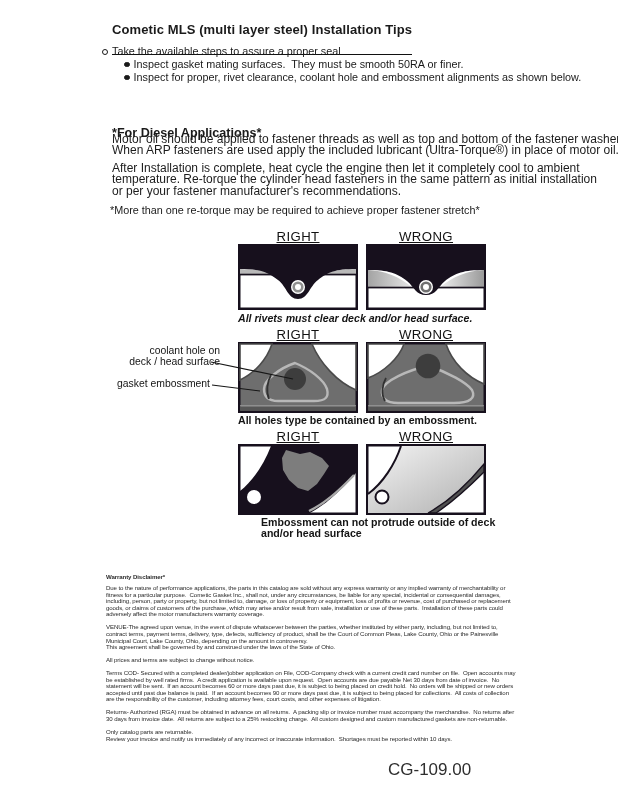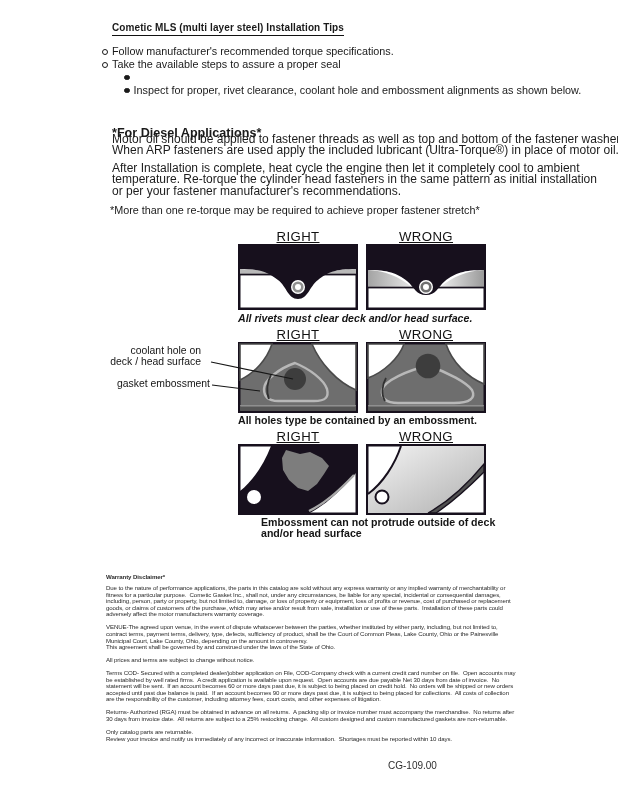--- a/index.html
+++ b/index.html
@@ -4,22 +4,22 @@
 <style>
   html,body{margin:0;padding:0;}
   body{
     width:618px;height:800px;background:#ffffff;position:relative;
     font-family:"Liberation Sans","DejaVu Sans",sans-serif;color:#1a1a1a;
     overflow:hidden;
   }
   .abs{position:absolute;}
   
   .title{
-    left:112px;top:22px;font-size:10px;font-weight:bold;letter-spacing:.1px;
-    border-bottom:1.6px solid #111;padding-bottom:2px;white-space:pre;
+    left:112px;top:22px;font-size:13px;font-weight:bold;letter-spacing:.1px;
+    border-bottom:1.6px solid #111;padding-bottom:17px;white-space:pre;
   }
   
   .bullets{left:102px;top:45px;}
   .brow{display:flex;align-items:flex-start;height:13px;white-space:pre;font-size:10.8px;}
   .brow .mk{width:4px;height:4px;border:1.1px solid #1a1a1a;border-radius:50%;margin:3.5px 4px 0 0;flex:0 0 auto;}
   .brow.sub{margin-left:22px;}
   .brow.sub .mk{background:#1a1a1a;border-color:#1a1a1a;width:3.6px;height:3.6px;margin-top:3.8px;}
   
   .h2{left:112px;top:126px;font-size:12.6px;font-weight:bold;white-space:pre;}
   .para{font-size:12px;line-height:11.4px;white-space:pre;color:#1c1c1c;}
@@ -28,31 +28,30 @@
   .note{left:110px;top:204px;font-size:10.8px;white-space:pre;}
   
   .dg-h{width:120px;text-align:center;font-size:13.2px;letter-spacing:.4px;color:#121212;white-space:pre;text-decoration:underline;}
   .cap{font-size:10.6px;font-weight:bold;white-space:pre;line-height:11px;color:#151515;}
   .dg-lbl{width:115px;text-align:right;font-size:10.4px;line-height:11px;white-space:pre;color:#151515;}
   svg{display:block;}
   
   .legal{left:106px;top:574px;width:480px;font-size:6.1px;line-height:6.6px;letter-spacing:-0.1px;color:#2b2b2b;}
   .legal p{margin:0 0 6.4px 0;white-space:pre;}
   .legal .lh{font-weight:bold;margin-bottom:4.4px;}
-  .pageno{left:388px;top:760px;font-size:10px;color:#2e2e2e;white-space:pre;}
+  .pageno{left:388px;top:760px;font-size:17px;color:#2e2e2e;white-space:pre;}
 </style>
 </head>
 <body>
 
 <div class="abs title">Cometic MLS (multi layer steel) Installation Tips</div>
 
 <div class="abs bullets">
-  <div class="brow"><span class="mk"></span><span>Follow manufacturer's recommended torque specifications.</span></div>
   <div class="brow"><span class="mk"></span><span>Take the available steps to assure a proper seal</span></div>
-  <div class="brow sub"><span class="mk"></span></div>
+  <div class="brow sub"><span class="mk"></span><span>Inspect gasket mating surfaces.  They must be smooth 50RA or finer.</span></div>
   <div class="brow sub"><span class="mk"></span><span>Inspect for proper, rivet clearance, coolant hole and embossment alignments as shown below.</span></div>
 </div>
 
 <div class="abs h2">*For Diesel Applications*</div>
 <div class="abs para p1">Motor oil should be applied to fastener threads as well as top and bottom of the fastener washers.
 When ARP fasteners are used apply the included lubricant (Ultra-Torque®) in place of motor oil.</div>
 <div class="abs para p2">After Installation is complete, heat cycle the engine then let it completely cool to ambient
 temperature. Re-torque the cylinder head fasteners in the same pattern as initial installation
 or per your fastener manufacturer's recommendations.</div>
 <div class="abs note">*More than one re-torque may be required to achieve proper fastener stretch*</div>
@@ -88,21 +87,21 @@
   <path d="M2,2 H118 V26 C98,26 89,29 79,37 C71,44 70,51 60,51 C50,51 49,44 41,37 C31,29 22,26 2,26 Z" fill="#17101d"></path>
   <circle cx="60" cy="43" r="7" fill="#ffffff"></circle>
   <circle cx="60" cy="43" r="4.3" fill="#ffffff" stroke="#6f6f6f" stroke-width="2.6"></circle>
 </svg>
 
 <div class="abs cap" style="left:238px;top:313px;font-style:italic;">All rivets must clear deck and/or head surface.</div>
 
 <div class="abs dg-h" style="left:238px;top:327px;">RIGHT</div>
 <div class="abs dg-h" style="left:366px;top:327px;">WRONG</div>
 
-<div class="abs dg-lbl" style="left:86px;top:345px;">coolant hole on
+<div class="abs dg-lbl" style="left:105px;top:345px;">coolant hole on
 deck / head surface</div>
 <div class="abs dg-lbl" style="left:95px;top:378px;">gasket embossment</div>
 
 <svg class="abs" style="left:238px;top:342px;" width="120" height="71" viewBox="0 0 120 71">
   <rect x="1.25" y="1.25" width="117.5" height="68.5" fill="#6e6e6e" stroke="#17101d" stroke-width="2.5"></rect>
   <path d="M2,2 H34 C29,17 17,31 2,38 Z" fill="#ffffff" stroke="#4a4a4a" stroke-width="1.6"></path>
   <path d="M74,2 H118 V48 C99,40 82,21 74,2 Z" fill="#ffffff" stroke="#4a4a4a" stroke-width="1.6"></path>
   <path d="M57,21 C72,27 86,38 89,47 C91,55 88,59 76,59 L40,59 C30,59 26,55 26,47 C26,38 42,26 57,21 Z" fill="none" stroke="#b8b8b8" stroke-width="2.4" stroke-linejoin="round"></path>
   <path d="M33,33 C29,40 28,50 31,57" fill="none" stroke="#323232" stroke-width="1.8"></path>
   <circle cx="57" cy="37" r="11" fill="#3d3d3d"></circle>

